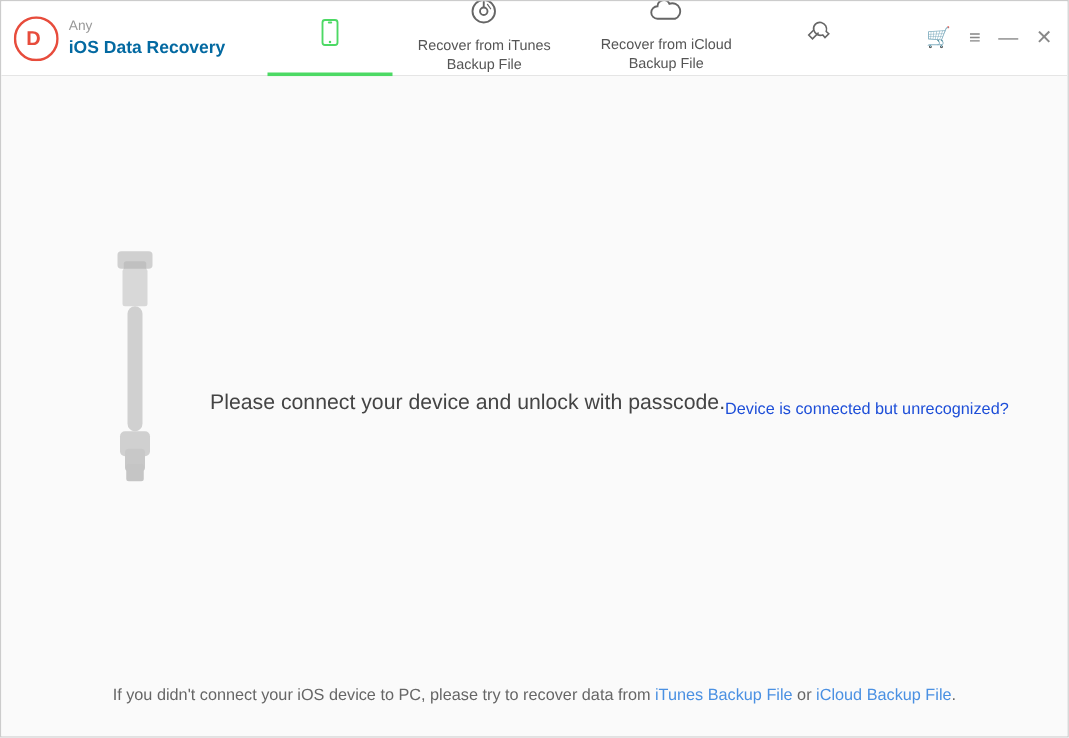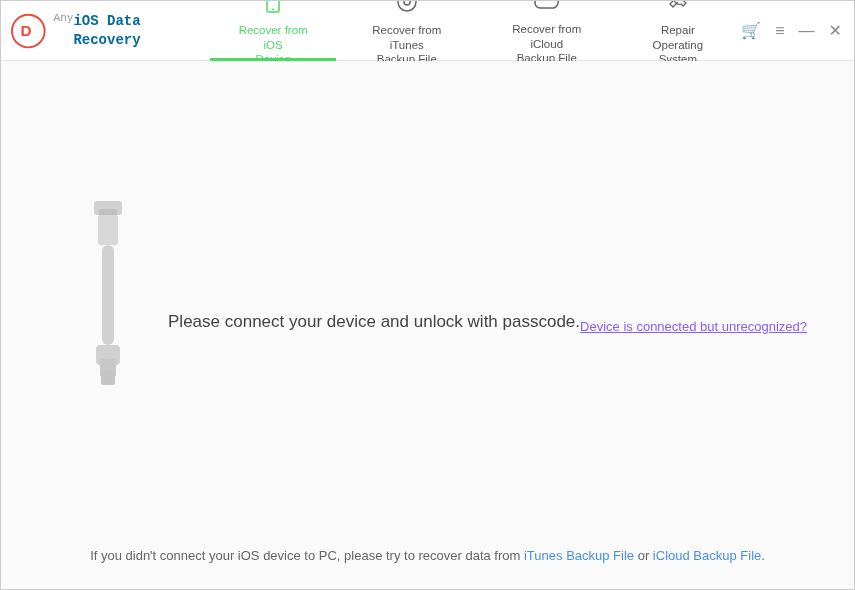--- a/index.html
+++ b/index.html
@@ -30,22 +30,21 @@
       gap: 8px;
     }
 
     .logo-icon {
       width: 36px;
       height: 36px;
     }
 
     .app-name-container {
       display: flex;
-      flex-direction: row;
-      font-family: Liberation Mono, monospace;
+      flex-direction: column;
     }
 
     .app-name-any {
       font-size: 11px;
       color: #999;
       line-height: 1.2;
     }
 
     .app-name-main {
       font-size: 14px;
@@ -147,22 +146,21 @@
 
     .connect-message {
       font-size: 17px;
       color: #444;
       margin-bottom: 8px;
       text-align: center;
     }
 
     .unrecognized-link {
       font-size: 13px;
-      color: #8b5cf6;
-      text-decoration: underline;
+      color: #1d4ed8;
       cursor: pointer;
       text-align: center;
     }
 
     .footer-text {
       position: absolute;
       bottom: 28px;
       left: 0;
       right: 0;
       text-align: center;
@@ -195,23 +193,20 @@
   <div class="nav-tabs">
 
     <div class="nav-tab active">
       <span class="tab-icon">
         <svg width="22" height="22" viewBox="0 0 22 22" fill="none">
           <rect x="5" y="1" width="12" height="20" rx="2" stroke="#4cd964" stroke-width="1.5" fill="none"></rect>
           <line x1="10" y1="3" x2="12" y2="3" stroke="#4cd964" stroke-width="1.5" stroke-linecap="round"></line>
           <circle cx="11" cy="18.5" r="1" fill="#4cd964"></circle>
         </svg>
       </span>
-      <span class="tab-label">
-        Recover from iOS<br>Device
-      </span>
     </div>
 
     <div class="nav-tab">
       <span class="tab-icon">
         <svg width="22" height="22" viewBox="0 0 22 22" fill="none">
           <circle cx="11" cy="11" r="9" stroke="#666" stroke-width="1.5" fill="none"></circle>
           <circle cx="11" cy="11" r="3" stroke="#666" stroke-width="1.5" fill="none"></circle>
           <line x1="11" y1="2" x2="11" y2="8" stroke="#666" stroke-width="1.5"></line>
           <path d="M14 5.5 L16.5 9" stroke="#666" stroke-width="1" stroke-linecap="round"></path>
         </svg>
@@ -232,23 +227,20 @@
       </span>
     </div>
 
     <div class="nav-tab">
       <span class="tab-icon">
         <svg width="22" height="22" viewBox="0 0 22 22" fill="none">
           <path d="M13 3c3.3.9 5 4 4 7.2L19 12l-3 3-1.8-2C11 14 8 12.3 7 9a5 5 0 0 1 6-6z" stroke="#666" stroke-width="1.3" fill="none"></path>
           <path d="M7 9L3 13l3 3 4.5-4.5" stroke="#666" stroke-width="1.3" stroke-linecap="round"></path>
         </svg>
       </span>
-      <span class="tab-label">
-        Repair Operating<br>System
-      </span>
     </div>
   </div>
 
   <div class="window-controls">
     <button class="win-btn cart">🛒</button>
     <button class="win-btn">≡</button>
     <button class="win-btn">—</button>
     <button class="win-btn">✕</button>
   </div>
 </div>

